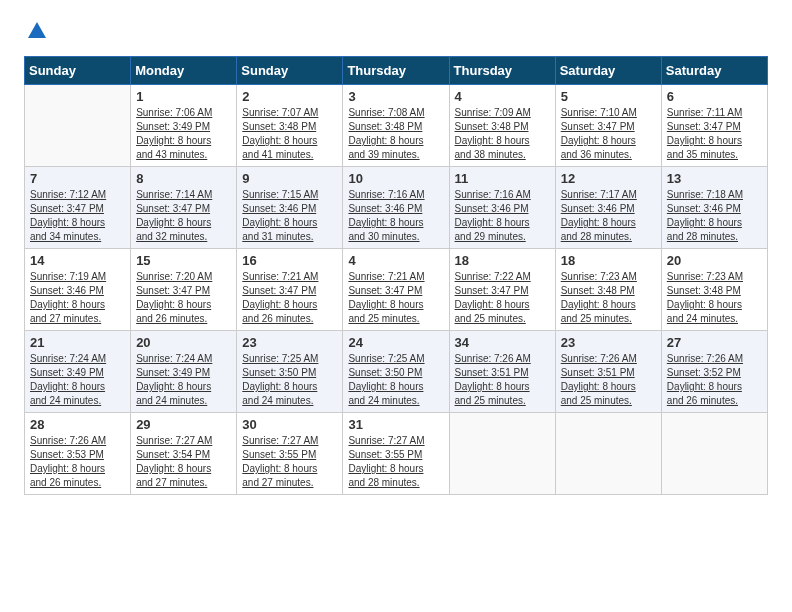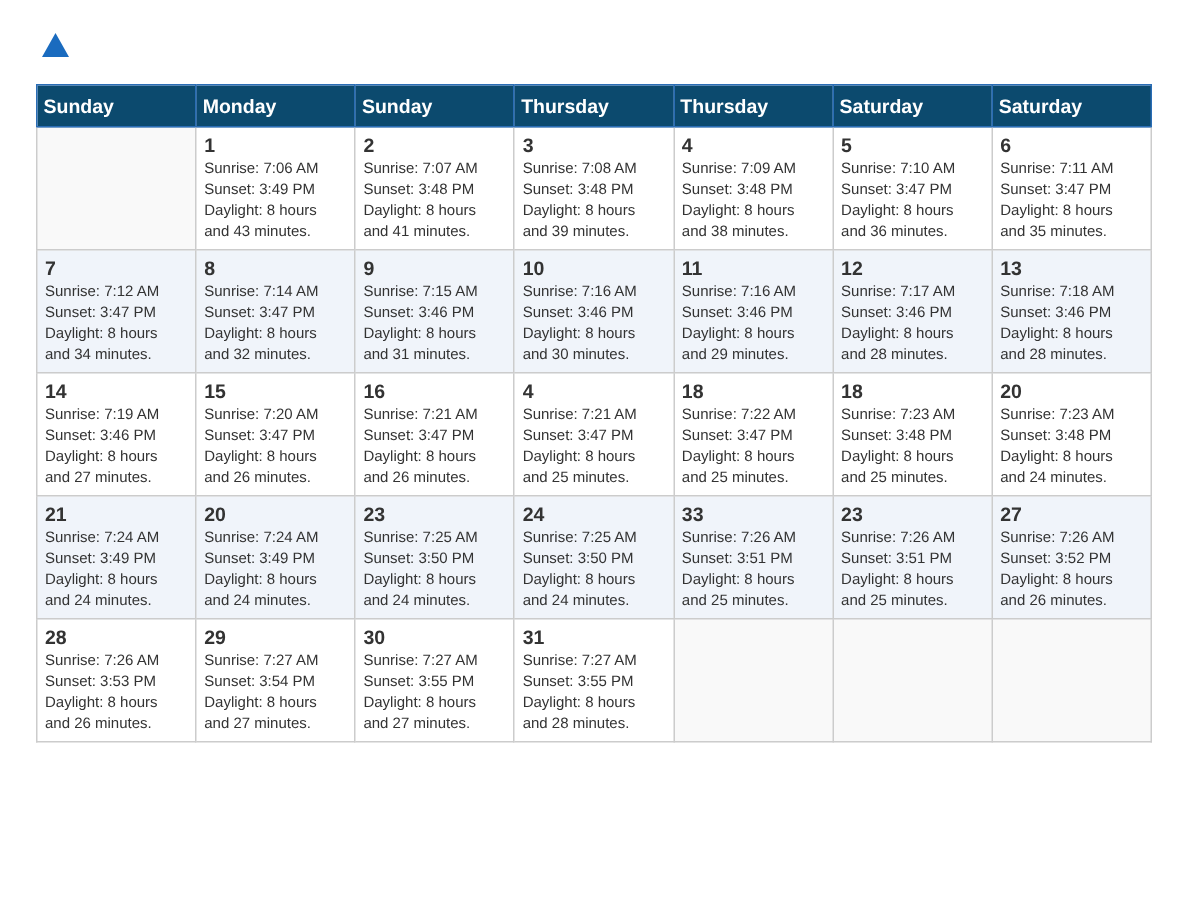--- a/index.html
+++ b/index.html
@@ -88,20 +88,21 @@
       font-size: 13px;
       font-weight: bold;
       color: #333;
       margin-bottom: 2px;
       display: block;
     }
     .cell-info {
       font-size: 10px;
       color: #333;
       line-height: 1.4;
+      text-decoration: underline;
     }
     .row-shaded td {
       background: #f0f4fa;
     }
   </style>
 </head>
 <body>
 
 <div class="page">
   <div class="header">
@@ -233,21 +234,21 @@
           </td>
           <td>
             <span class="day-num">23</span>
             <div class="cell-info">Sunrise: 7:25 AM<br>Sunset: 3:50 PM<br>Daylight: 8 hours<br>and 24 minutes.</div>
           </td>
           <td>
             <span class="day-num">24</span>
             <div class="cell-info">Sunrise: 7:25 AM<br>Sunset: 3:50 PM<br>Daylight: 8 hours<br>and 24 minutes.</div>
           </td>
           <td>
-            <span class="day-num">33</span>
+            <span class="day-num">34</span>
             <div class="cell-info">Sunrise: 7:26 AM<br>Sunset: 3:51 PM<br>Daylight: 8 hours<br>and 25 minutes.</div>
           </td>
           <td>
             <span class="day-num">23</span>
             <div class="cell-info">Sunrise: 7:26 AM<br>Sunset: 3:51 PM<br>Daylight: 8 hours<br>and 25 minutes.</div>
           </td>
           <td>
             <span class="day-num">27</span>
             <div class="cell-info">Sunrise: 7:26 AM<br>Sunset: 3:52 PM<br>Daylight: 8 hours<br>and 26 minutes.</div>
           </td>

